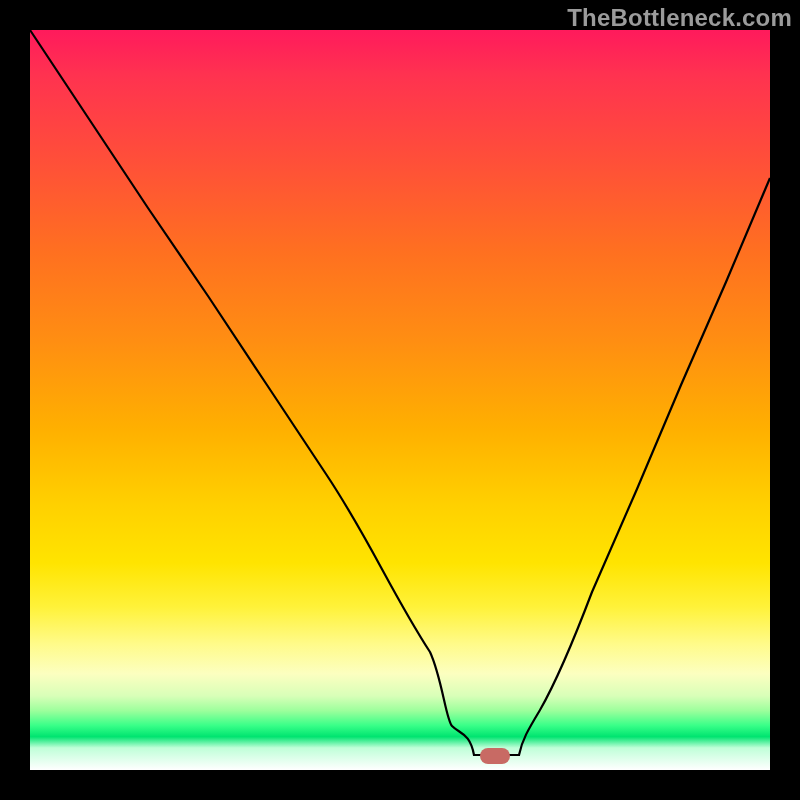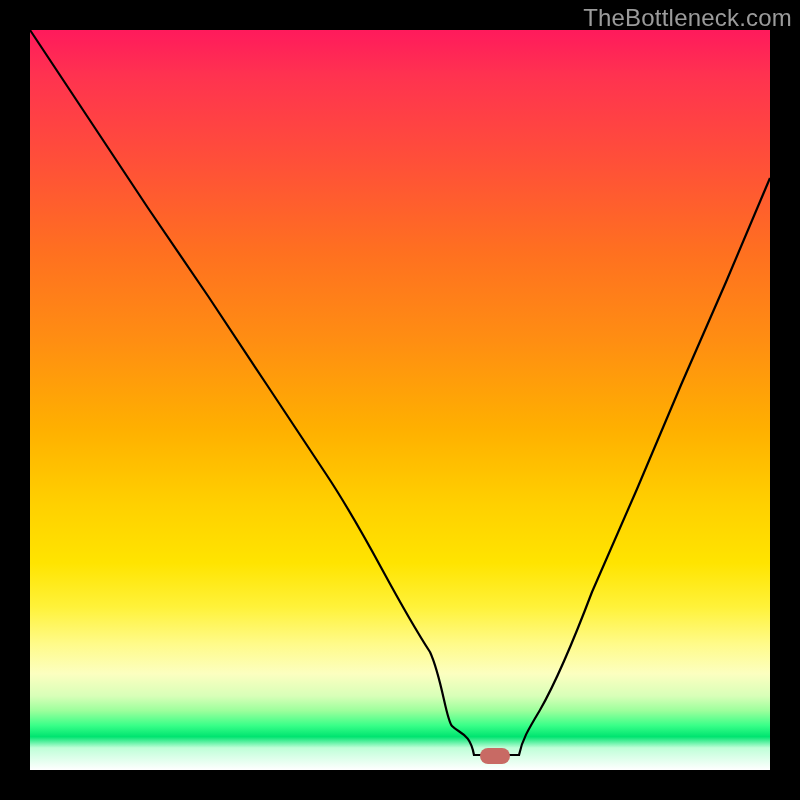--- a/index.html
+++ b/index.html
@@ -61,21 +61,21 @@
   .marker {
     fill: #c86a64;
     stroke: none;
   }
   .watermark {
     position: absolute;
     top: 4px;
     right: 8px;
     color: #9b9b9b;
     font-size: 24px;
-    font-weight: 400;
+    font-weight: 700;
     letter-spacing: 0.2px;
     user-select: none;
   }
 </style>
 </head>
 <body>
 
 <div class="frame">
 
   <div class="plot-area">

